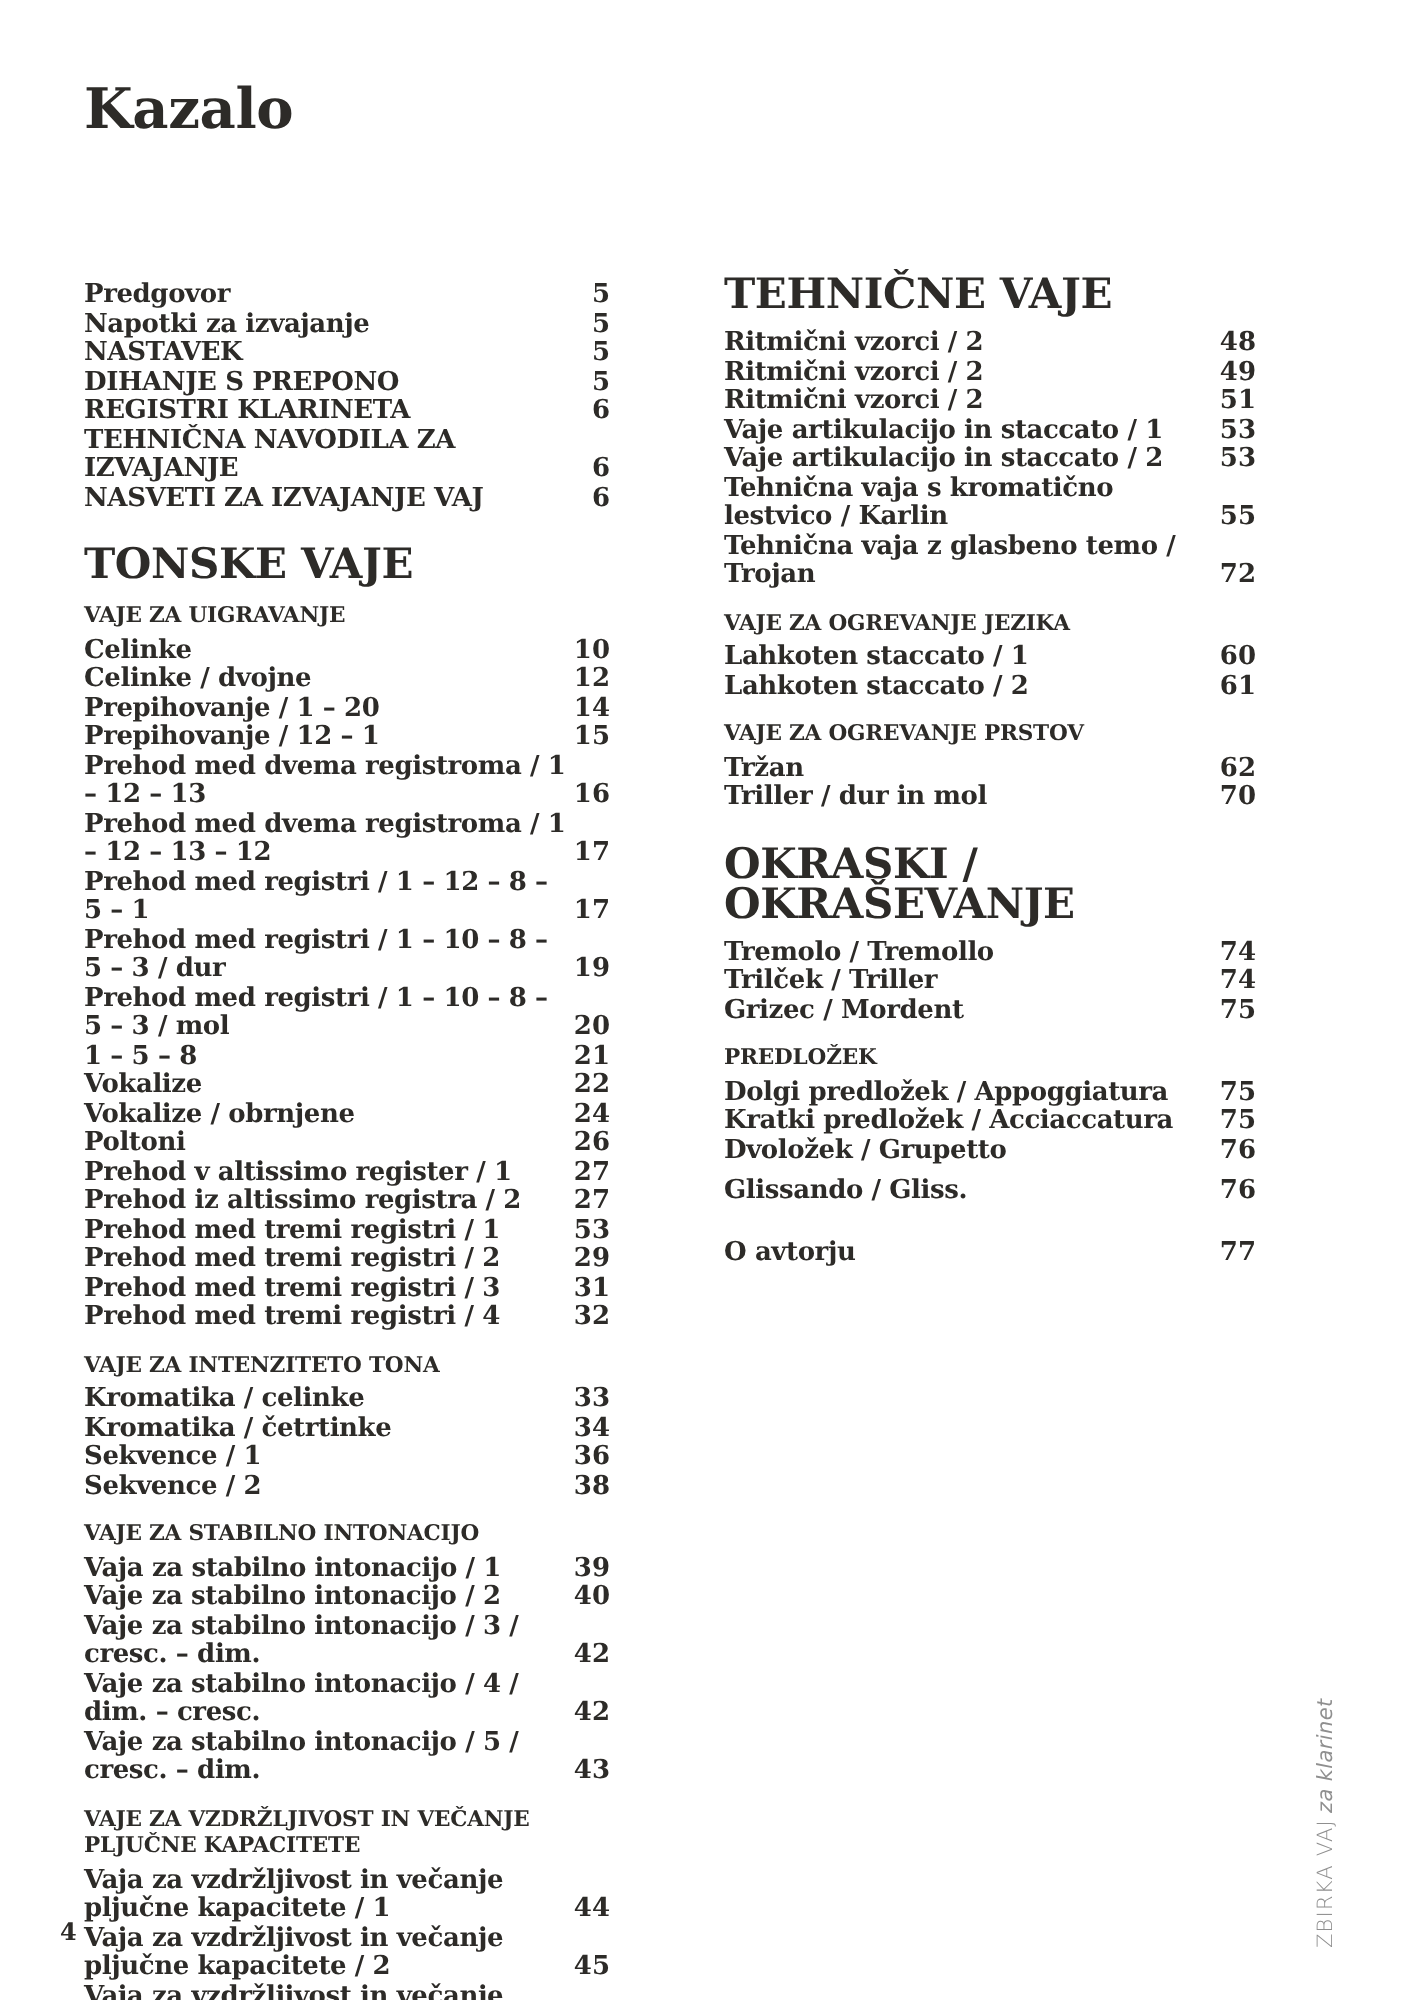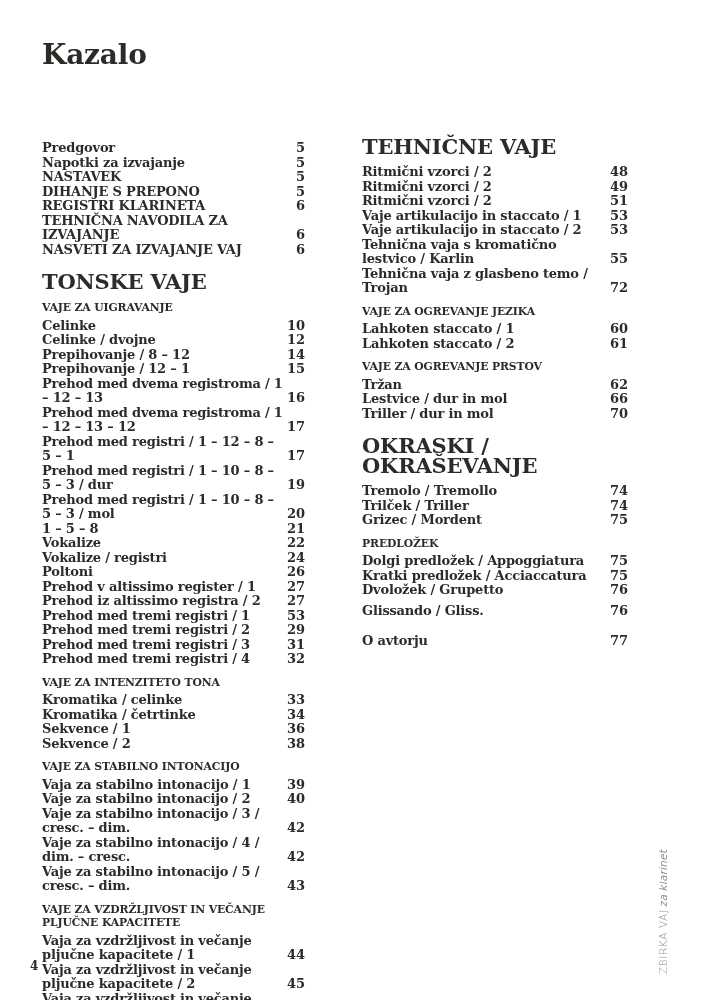--- a/index.html
+++ b/index.html
@@ -135,21 +135,21 @@
       <div class="entries">
         <div class="entry">
           <span class="label">Celinke</span>
           <span class="page-num">10</span>
         </div>
         <div class="entry">
           <span class="label">Celinke / dvojne</span>
           <span class="page-num">12</span>
         </div>
         <div class="entry">
-          <span class="label">Prepihovanje / 8 – 12</span>
+          <span class="label">Prepihovanje / 1 – 20</span>
           <span class="page-num">14</span>
         </div>
         <div class="entry">
           <span class="label">Prepihovanje / 12 – 1</span>
           <span class="page-num">15</span>
         </div>
         <div class="entry">
           <span class="label">Prehod med dvema registroma / 1 – 12 – 13</span>
           <span class="page-num">16</span>
         </div>
@@ -171,21 +171,21 @@
         </div>
         <div class="entry">
           <span class="label">1 – 5 – 8</span>
           <span class="page-num">21</span>
         </div>
         <div class="entry">
           <span class="label">Vokalize</span>
           <span class="page-num">22</span>
         </div>
         <div class="entry">
-          <span class="label">Vokalize / registri</span>
+          <span class="label">Vokalize / obrnjene</span>
           <span class="page-num">24</span>
         </div>
         <div class="entry">
           <span class="label">Poltoni</span>
           <span class="page-num">26</span>
         </div>
         <div class="entry">
           <span class="label">Prehod v altissimo register / 1</span>
           <span class="page-num">27</span>
         </div>
@@ -315,24 +315,20 @@
           <span class="page-num">61</span>
         </div>
       </div>
       <div class="subsection-title">VAJE ZA OGREVANJE PRSTOV</div>
       <div class="entries">
         <div class="entry">
           <span class="label">Tržan</span>
           <span class="page-num">62</span>
         </div>
         <div class="entry">
-          <span class="label">Lestvice / dur in mol</span>
-          <span class="page-num">66</span>
-        </div>
-        <div class="entry">
           <span class="label">Triller / dur in mol</span>
           <span class="page-num">70</span>
         </div>
       </div>
       <div class="section-title">OKRASKI / OKRAŠEVANJE</div>
       <div class="entries">
         <div class="entry">
           <span class="label">Tremolo / Tremollo</span>
           <span class="page-num">74</span>
         </div>

